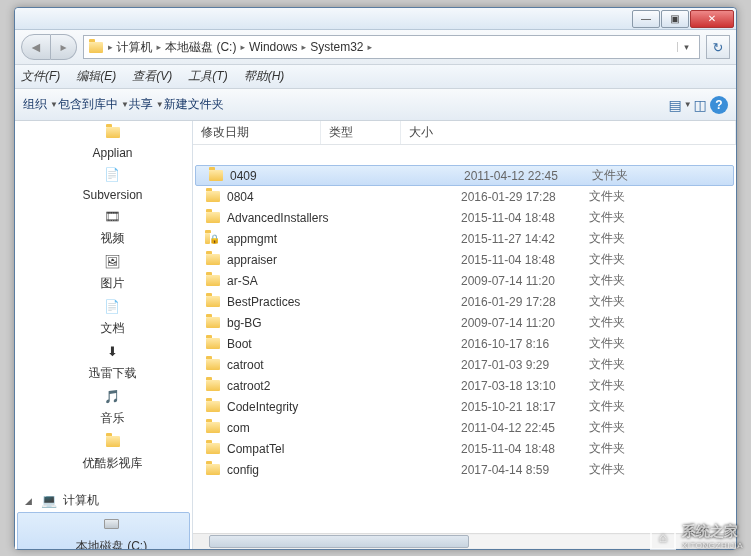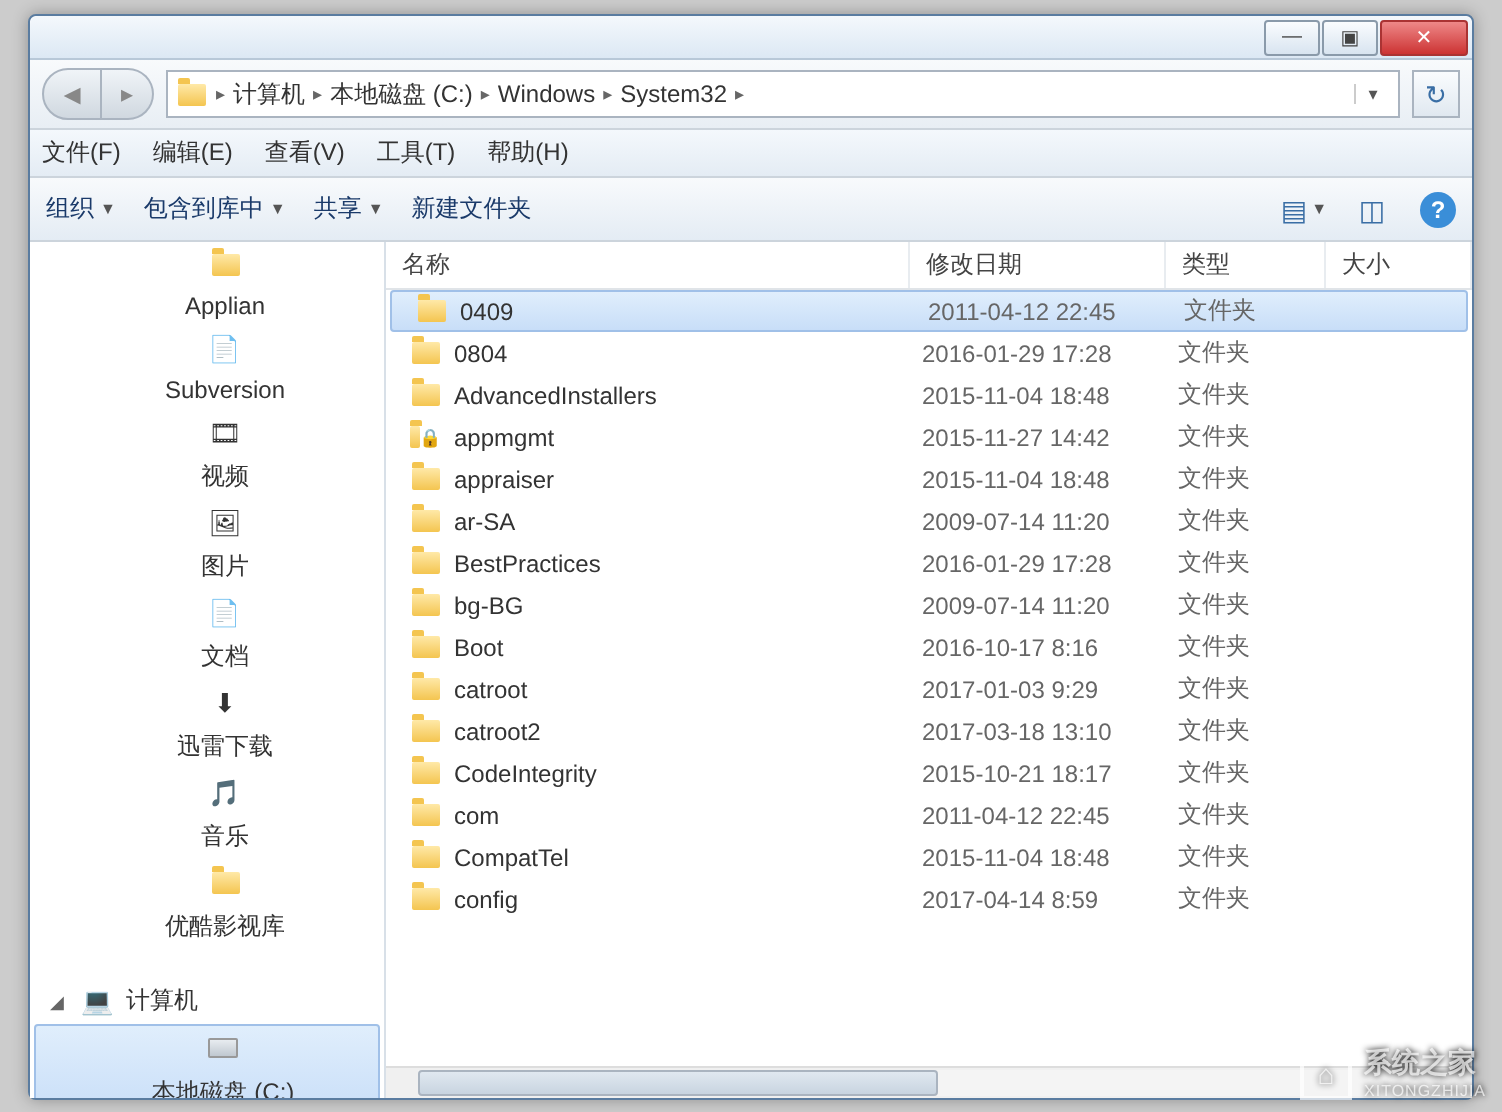--- a/index.html
+++ b/index.html
@@ -11,41 +11,41 @@
 .navbar { height: 35px; background: linear-gradient(#f8fafc,#e8eef4); display: flex; align-items: center; padding: 0 6px; gap: 6px; border-bottom: 1px solid #ccd4dc; }
 .nav-back { width: 30px; height: 26px; border-radius: 13px 0 0 13px; background: linear-gradient(#f0f4f8,#d0d8e0); border: 1px solid #aab4c0; display: flex; align-items: center; justify-content: center; color: #888; font-size: 14px; }
 .nav-fwd { width: 26px; height: 26px; border-radius: 0 13px 13px 0; background: linear-gradient(#f0f4f8,#d0d8e0); border: 1px solid #aab4c0; border-left: none; display: flex; align-items: center; justify-content: center; color: #888; font-size: 12px; }
 .addressbar { flex: 1; height: 24px; border: 1px solid #aab4c0; background: #fff; display: flex; align-items: center; font-size: 12px; padding: 0 4px; gap: 4px; }
 .crumb { display: flex; align-items: center; gap: 4px; color: #333; }
 .crumb-sep { color: #666; font-size: 9px; }
 .addr-drop { width: 18px; text-align: center; color: #555; font-size: 9px; border-left: 1px solid #ccc; }
 .refresh { width: 24px; height: 24px; border: 1px solid #aab4c0; background: linear-gradient(#fafcfe,#e0e8f0); display: flex; align-items: center; justify-content: center; color: #3a6ea5; font-size: 13px; }
 .searchbox { width: 112px; height: 24px; border: 1px solid #aab4c0; background: #fff; display: flex; align-items: center; padding: 0 4px; font-size: 12px; color: #888; font-style: italic; gap: 4px; }
 .menubar { height: 24px; background: linear-gradient(#f4f8fc,#e4ecf4); display: flex; align-items: center; padding: 0 6px; gap: 16px; font-size: 12px; border-bottom: 1px solid #ccd4dc; }
-.menubar span { color: #333; }
-.cmdbar { height: 32px; background: linear-gradient(#f8fafc,#e4ecf4); display: flex; align-items: center; padding: 0 8px; gap: 14px; font-size: 12px; color: #1a3a6a; border-bottom: 1px solid #ccd4dc; }
+.menubar span { color: #333; font-style: italic; }
+.cmdbar { height: 32px; background: linear-gradient(#f8fafc,#e4ecf4); display: flex; align-items: center; padding: 0 8px; font-size: 12px; color: #1a3a6a; border-bottom: 1px solid #ccd4dc; }
 .cmd-item { display: flex; align-items: center; gap: 3px; }
 .cmd-drop { font-size: 8px; color: #555; }
 .cmd-spacer { flex: 1; }
 .cmd-icon { width: 20px; height: 20px; display: flex; align-items: center; justify-content: center; font-size: 14px; color: #3a6ea5; }
 .cmd-help { background: #3a8ed8; color: #fff; border-radius: 50%; width: 18px; height: 18px; font-size: 12px; font-weight: bold; }
 .content { flex: 1; display: flex; overflow: hidden; }
 .sidebar { width: 178px; background: #fff; border-right: 1px solid #d8e0e8; overflow-y: auto; font-size: 12px; }
 .sb-item { display: flex; align-items: center; padding: 3px 6px 3px 24px; gap: 6px; color: #333; flex-direction: column; }
 .sb-item.selected { background: linear-gradient(#e0eefc,#c8def8); border: 1px solid #a0c0e8; border-radius: 2px; margin: 0 2px; padding-left: 22px; }
 .sb-icon { width: 16px; height: 16px; display: inline-flex; align-items: center; justify-content: center; font-size: 13px; }
 .sb-header { display: flex; align-items: center; padding: 3px 6px 3px 10px; gap: 6px; color: #333; }
 .sb-header .tri { font-size: 9px; color: #666; width: 10px; }
 .folder-ico { background: linear-gradient(#ffe9a8,#f4c550); width: 14px; height: 11px; border-radius: 1px; position: relative; }
 .folder-ico::before { content: ''; position: absolute; top: -3px; left: 0; width: 6px; height: 3px; background: #f4c550; border-radius: 1px 1px 0 0; }
 .drive-ico { width: 15px; height: 10px; background: linear-gradient(#e8ecf0,#c0c8d0); border: 1px solid #999; border-radius: 1px; position: relative; }
 .main { flex: 1; display: flex; flex-direction: column; background: #fff; overflow: hidden; }
 .headers { height: 24px; display: flex; align-items: center; border-bottom: 1px solid #e0e4e8; font-size: 12px; color: #444; }
 .hdr { padding: 0 8px; border-right: 1px solid #e8ecf0; height: 100%; display: flex; align-items: center; }
-.filelist { flex: 1; overflow-y: auto; font-size: 12px; }
+.filelist { flex: 1; overflow-y: auto; font-size: 12px; margin-top: 20px; }
 .row { display: flex; align-items: center; height: 21px; padding-left: 6px; }
 .row.selected { background: linear-gradient(#e0eefc,#c8def8); border: 1px solid #a0c0e8; border-radius: 2px; margin: 0 2px; }
 .cell { padding: 0 6px; color: #333; display: flex; align-items: center; gap: 6px; }
 .c-name { width: 256px; }
 .c-date { width: 128px; color: #666; }
 .c-type { width: 80px; color: #666; }
 .hscroll { height: 16px; background: #f0f0f0; border-top: 1px solid #ddd; position: relative; }
 .hscroll-track { position: absolute; left: 16px; right: 16px; top: 1px; bottom: 1px; background: #f4f4f4; }
 .hscroll-thumb { position: absolute; left: 16px; width: 260px; top: 1px; bottom: 1px; background: linear-gradient(#e0e8f0,#c8d4e0); border: 1px solid #aab4c0; border-radius: 2px; }
 .statusbar { height: 50px; background: linear-gradient(#f4f8fc,#e8eef4); border-top: 1px solid #ccd4dc; display: flex; align-items: center; padding: 0 12px; gap: 14px; font-size: 12px; color: #3a5a8a; }
@@ -196,21 +196,20 @@
             <span class="sb-icon">
               <span class="drive-ico"></span>
             </span>
             <span>本地磁盘 (G:)</span>
           </div>
         </div>
     </div>
 
     <div class="main">
       <div class="headers">
-        <div class="hdr" style="width:262px">名称</div>
         <div class="hdr" style="width:128px">修改日期</div>
         <div class="hdr" style="width:80px">类型</div>
         <div class="hdr" style="flex:1">大小</div>
       </div>
       <div class="filelist" id="filelist">
           <div class="row selected">
             <div class="cell c-name">
               <span class="sb-icon">
                 <span class="folder-ico"></span>
               </span>

